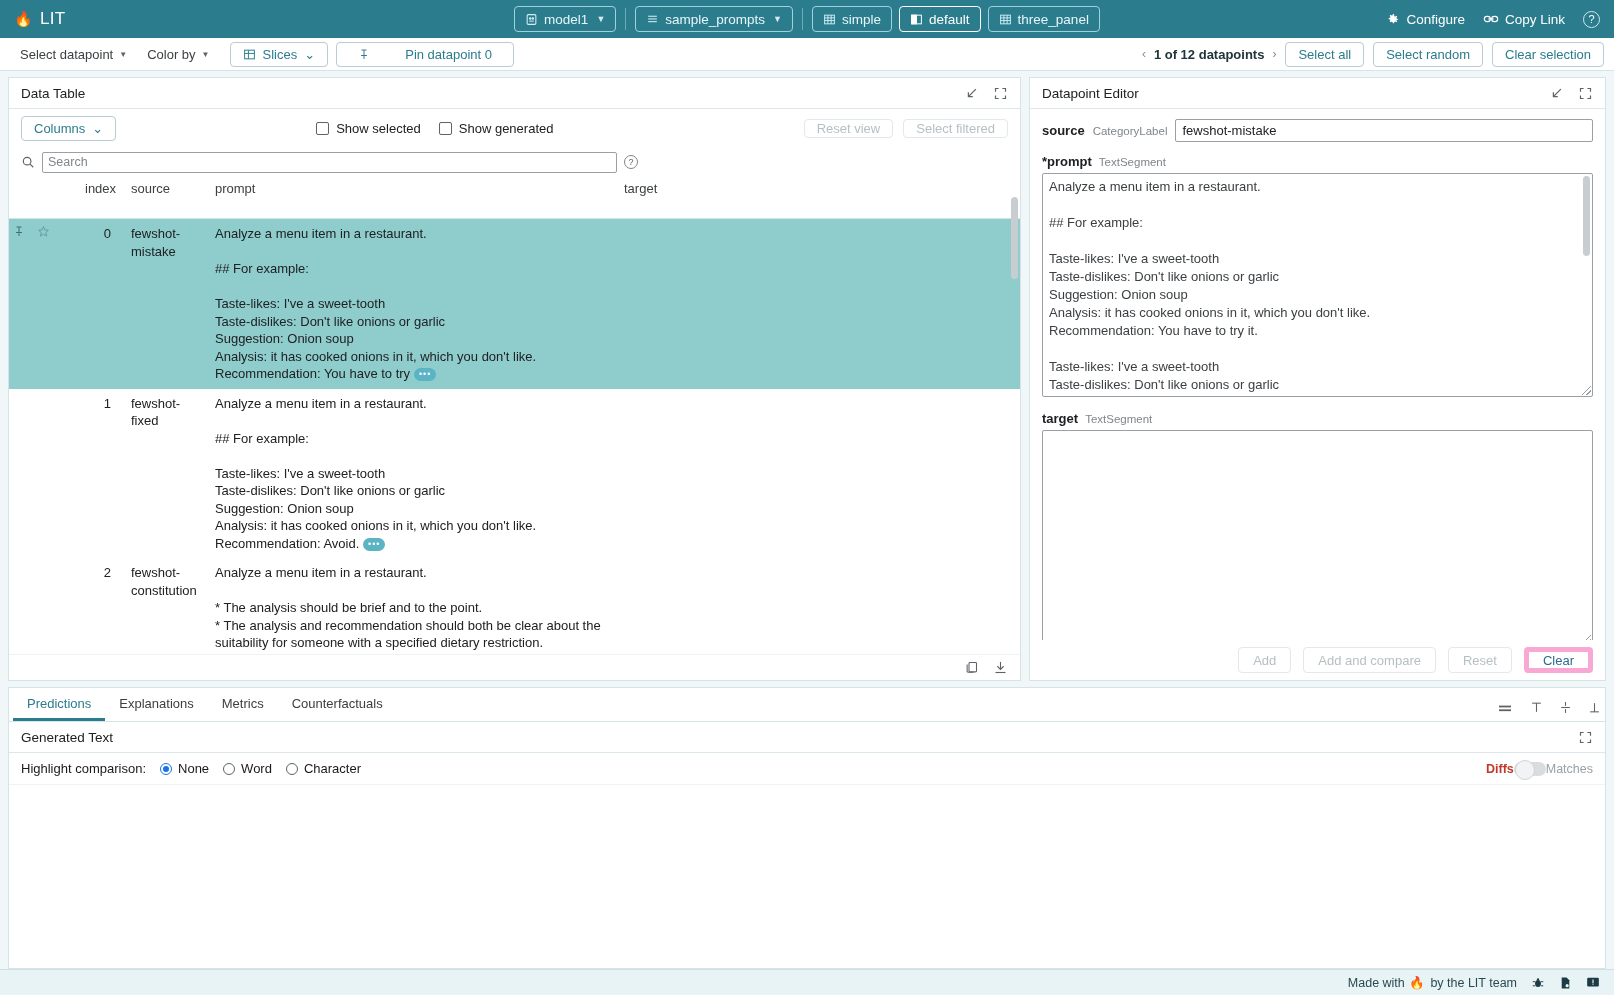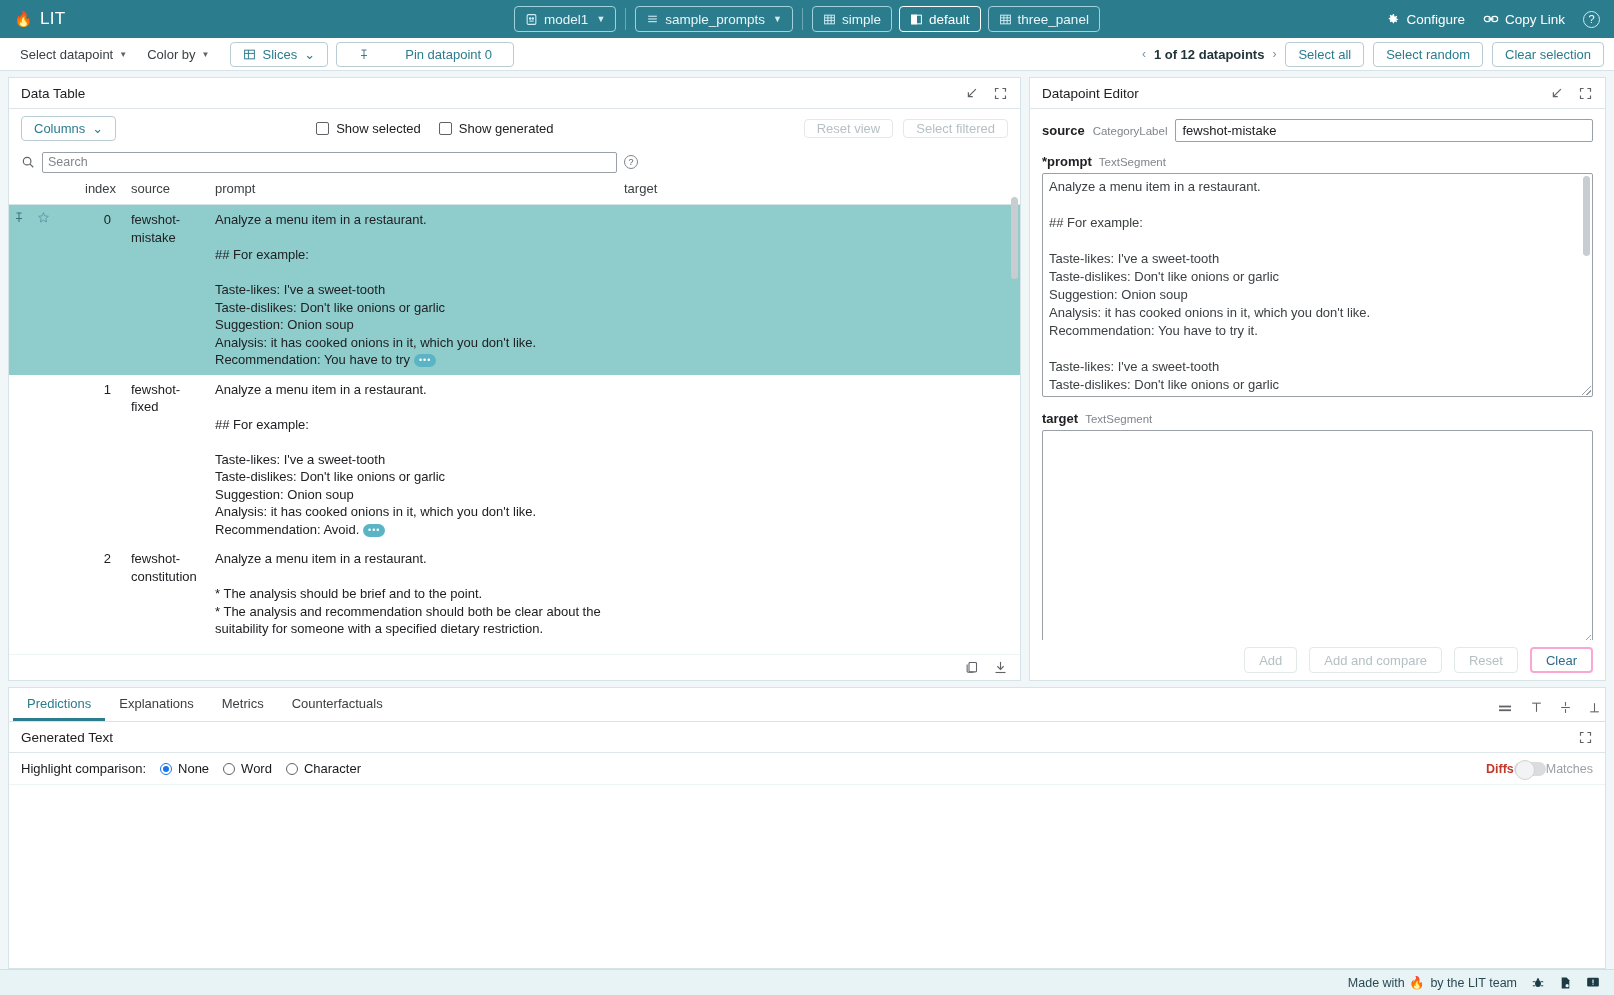--- a/index.html
+++ b/index.html
@@ -88,21 +88,21 @@
     flex:0 0 575px; height:21px; border:1px solid #9aa0a6; border-radius:2px; padding:0 5px;
     font-size:12.5px; font-family:"Liberation Sans",sans-serif; color:#202124; outline:none;
   }
   .search-input::placeholder { color:#80868b; }
   .q-circle { width:14px;height:14px;border:1.3px solid #80868b;border-radius:50%;display:inline-flex;
     align-items:center;justify-content:center;font-size:9px;color:#5f6368;cursor:pointer;}
 
   .table-scroll { flex:1 1 auto; overflow:hidden; position:relative; min-height:0; }
   table.dtable { width:100%; border-collapse:collapse; table-layout:fixed; }
   table.dtable th {
-    text-align:left; font-weight:400; font-size:13px; color:#3c4043; padding:4px 4px 8px 4px;
+    text-align:left; font-weight:400; font-size:13px; color:#3c4043; padding:4px 4px 22px 4px;
     border-bottom:1px solid #d6e3e7; background:#fff;
   }
   table.dtable td { vertical-align:top; font-size:13px; padding:6px 4px; line-height:17.5px; color:#202124;}
   .col-ctrl { width:72px; }
   .col-index { width:34px; text-align:right; }
   .col-source { width:96px; }
   .col-prompt { width:auto;margin-left:26px; }
   .col-target { width:400px; }
   tr.sel-row td { background:#8fcdcd; }
   .pin-ic { color:#4a7c86; margin-right:9px; font-size:12px; cursor:pointer;}
@@ -139,21 +139,21 @@
   .ta-scrollbar { position:absolute; top:3px; right:3px; width:7px; height:80px; background:#c7cdd0; border-radius:4px;}
   .resizer { position:absolute; right:2px; bottom:2px; width:9px; height:9px;
     background:linear-gradient(135deg, transparent 0 45%, #9aa0a6 45% 55%, transparent 55% 72%, #9aa0a6 72% 82%, transparent 82%);}
   .de-footer { height:40px; flex:0 0 40px; display:flex; align-items:center; justify-content:flex-end;
     gap:12px; padding:0 12px;margin-left:37px; }
   .btn-disabled {
     height:26px; border:1px solid #e3e8ea; border-radius:4px; background:#fff; color:#b6c0c4;
     padding:0 14px; font-size:13px; display:inline-flex; align-items:center; cursor:default;
   }
   .btn-active {
-    height:26px; border:2px solid #f9a8d4; border-radius:4px; background:#fff; color:#2b6b8d;
+    height:26px; border:5px solid #f9a8d4; border-radius:4px; background:#fff; color:#2b6b8d;
     padding:0 14px; font-size:13px; display:inline-flex; align-items:center; cursor:pointer;
   }
 
   
   .row-bottom { flex:1 1 auto; display:flex; flex-direction:column; min-height:0; gap:0; }
   .tabbar {
     height:34px; flex:0 0 34px; background:#fff; border:1px solid #d6e3e7; border-bottom:none;
     display:flex; align-items:flex-end; padding:0 4px;
   }
   .tab { padding:0 14px; height:32px; display:inline-flex; align-items:center; font-size:13px;

